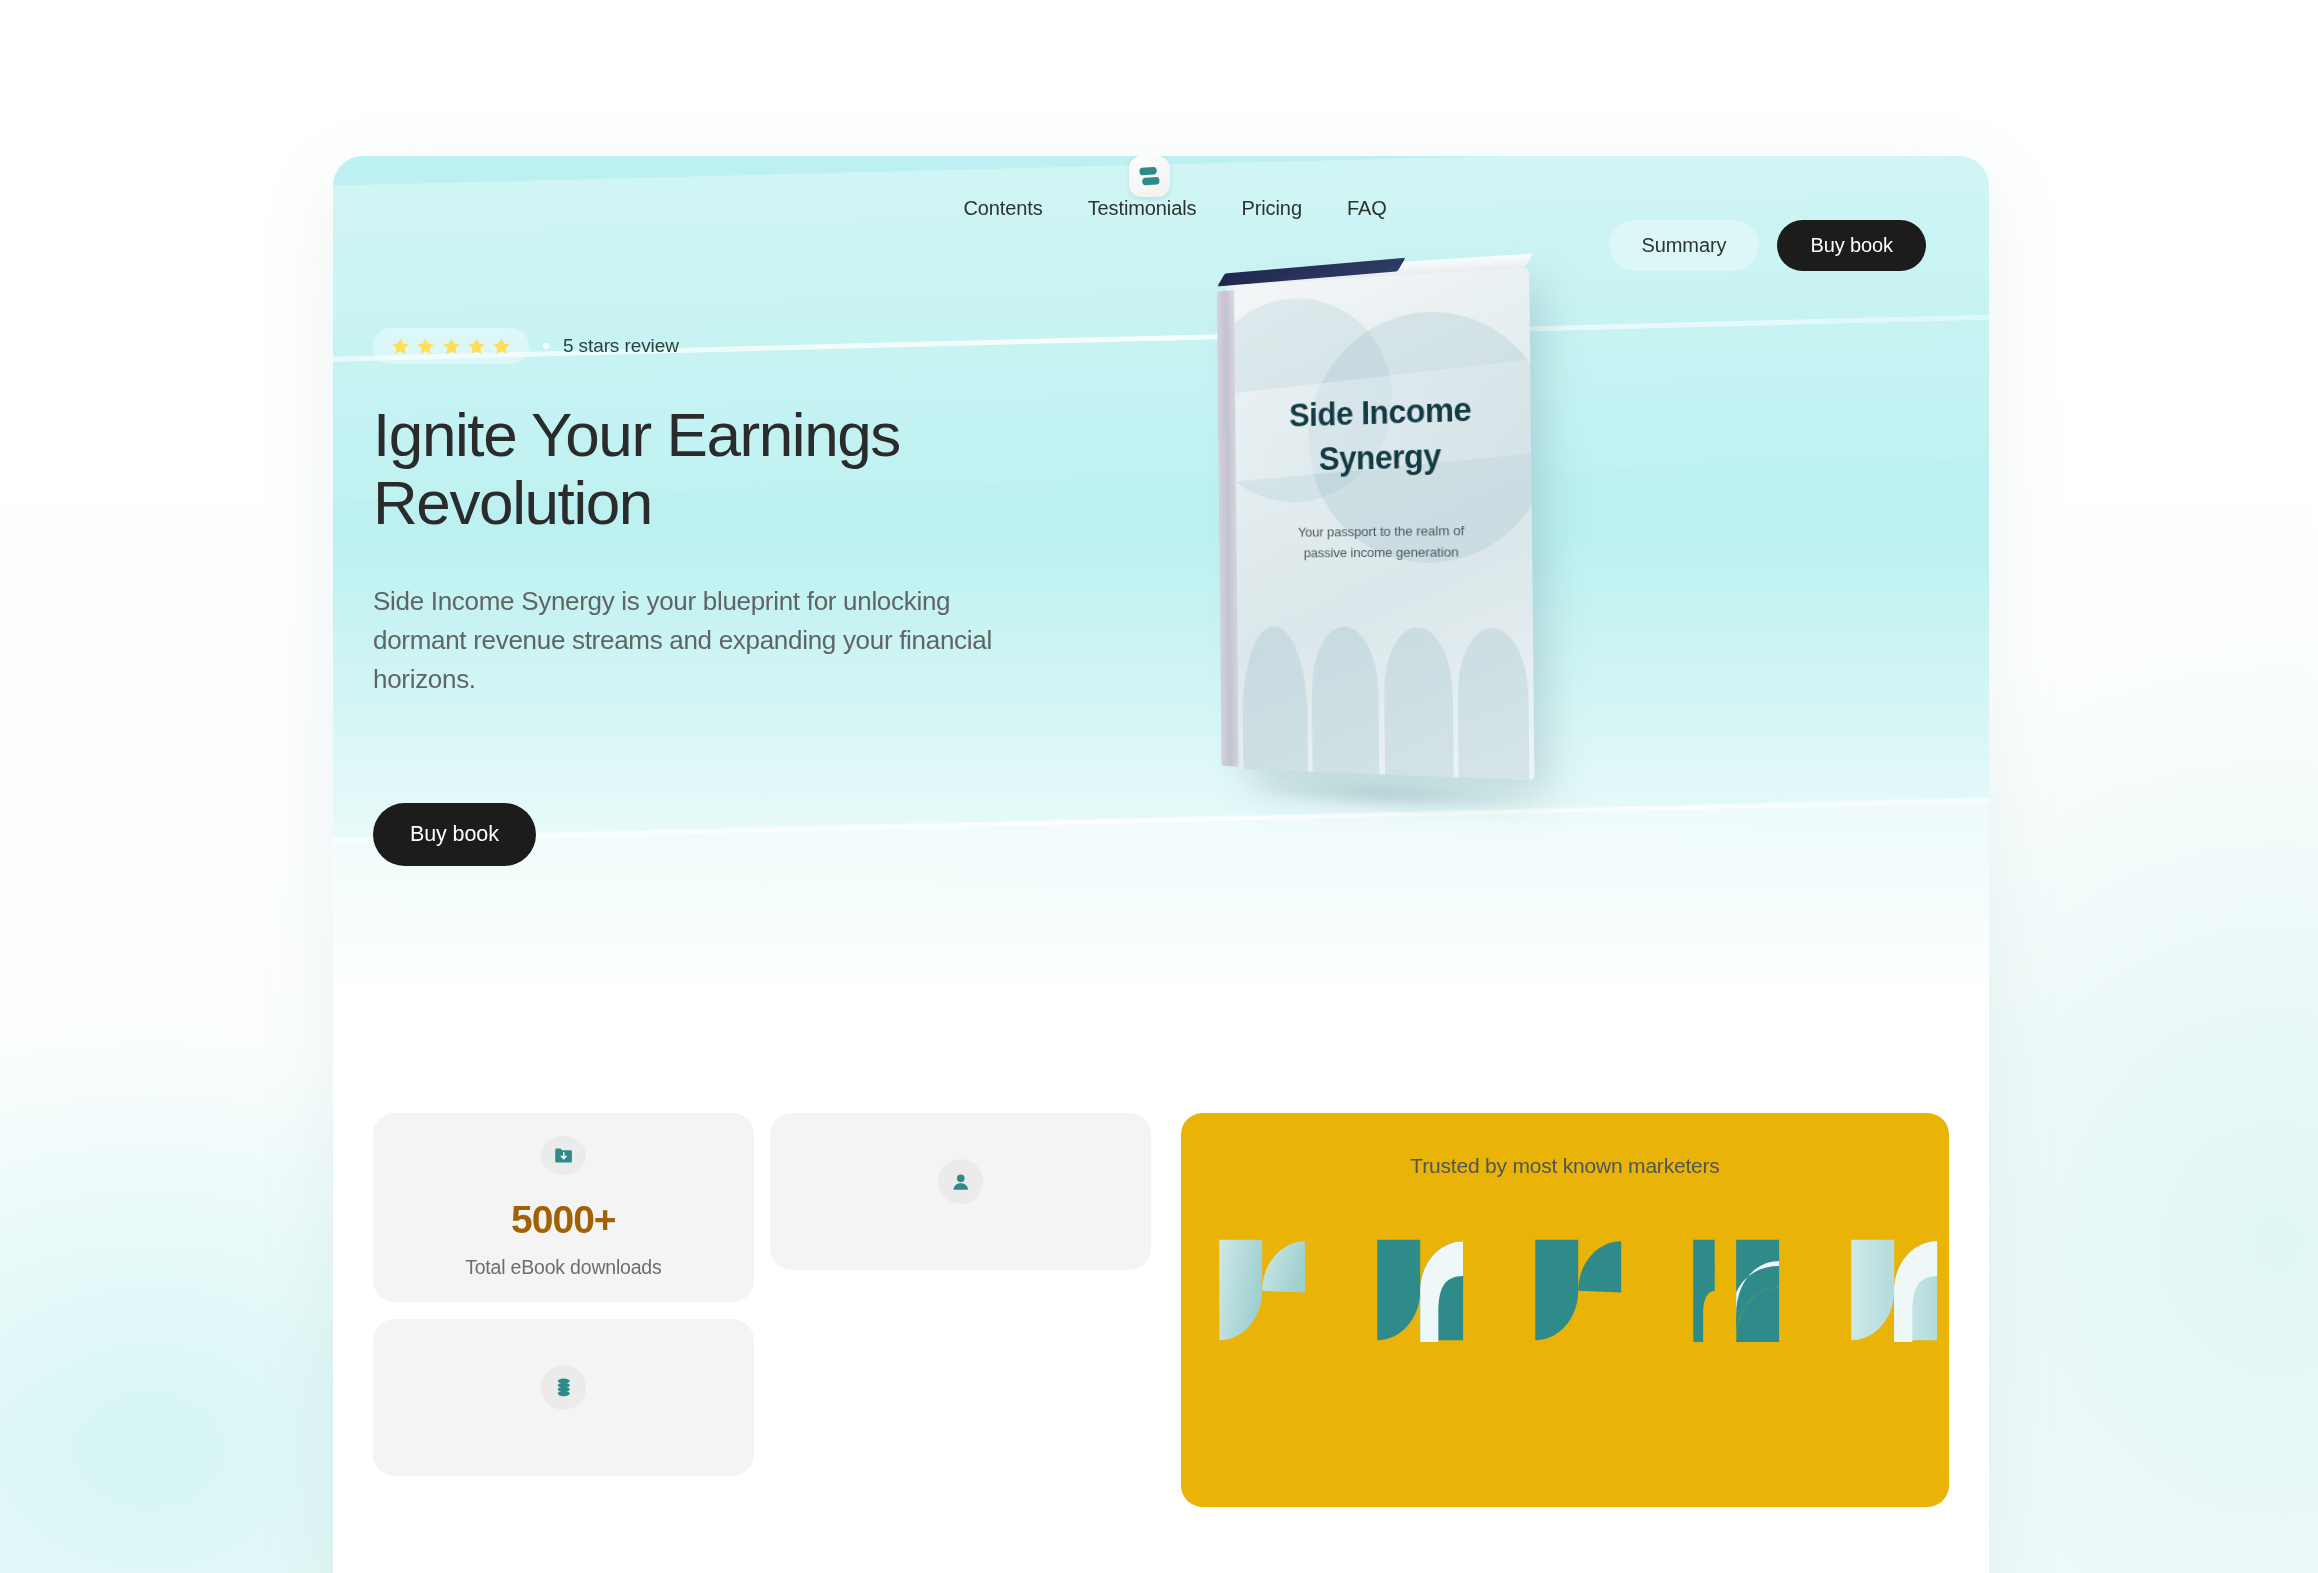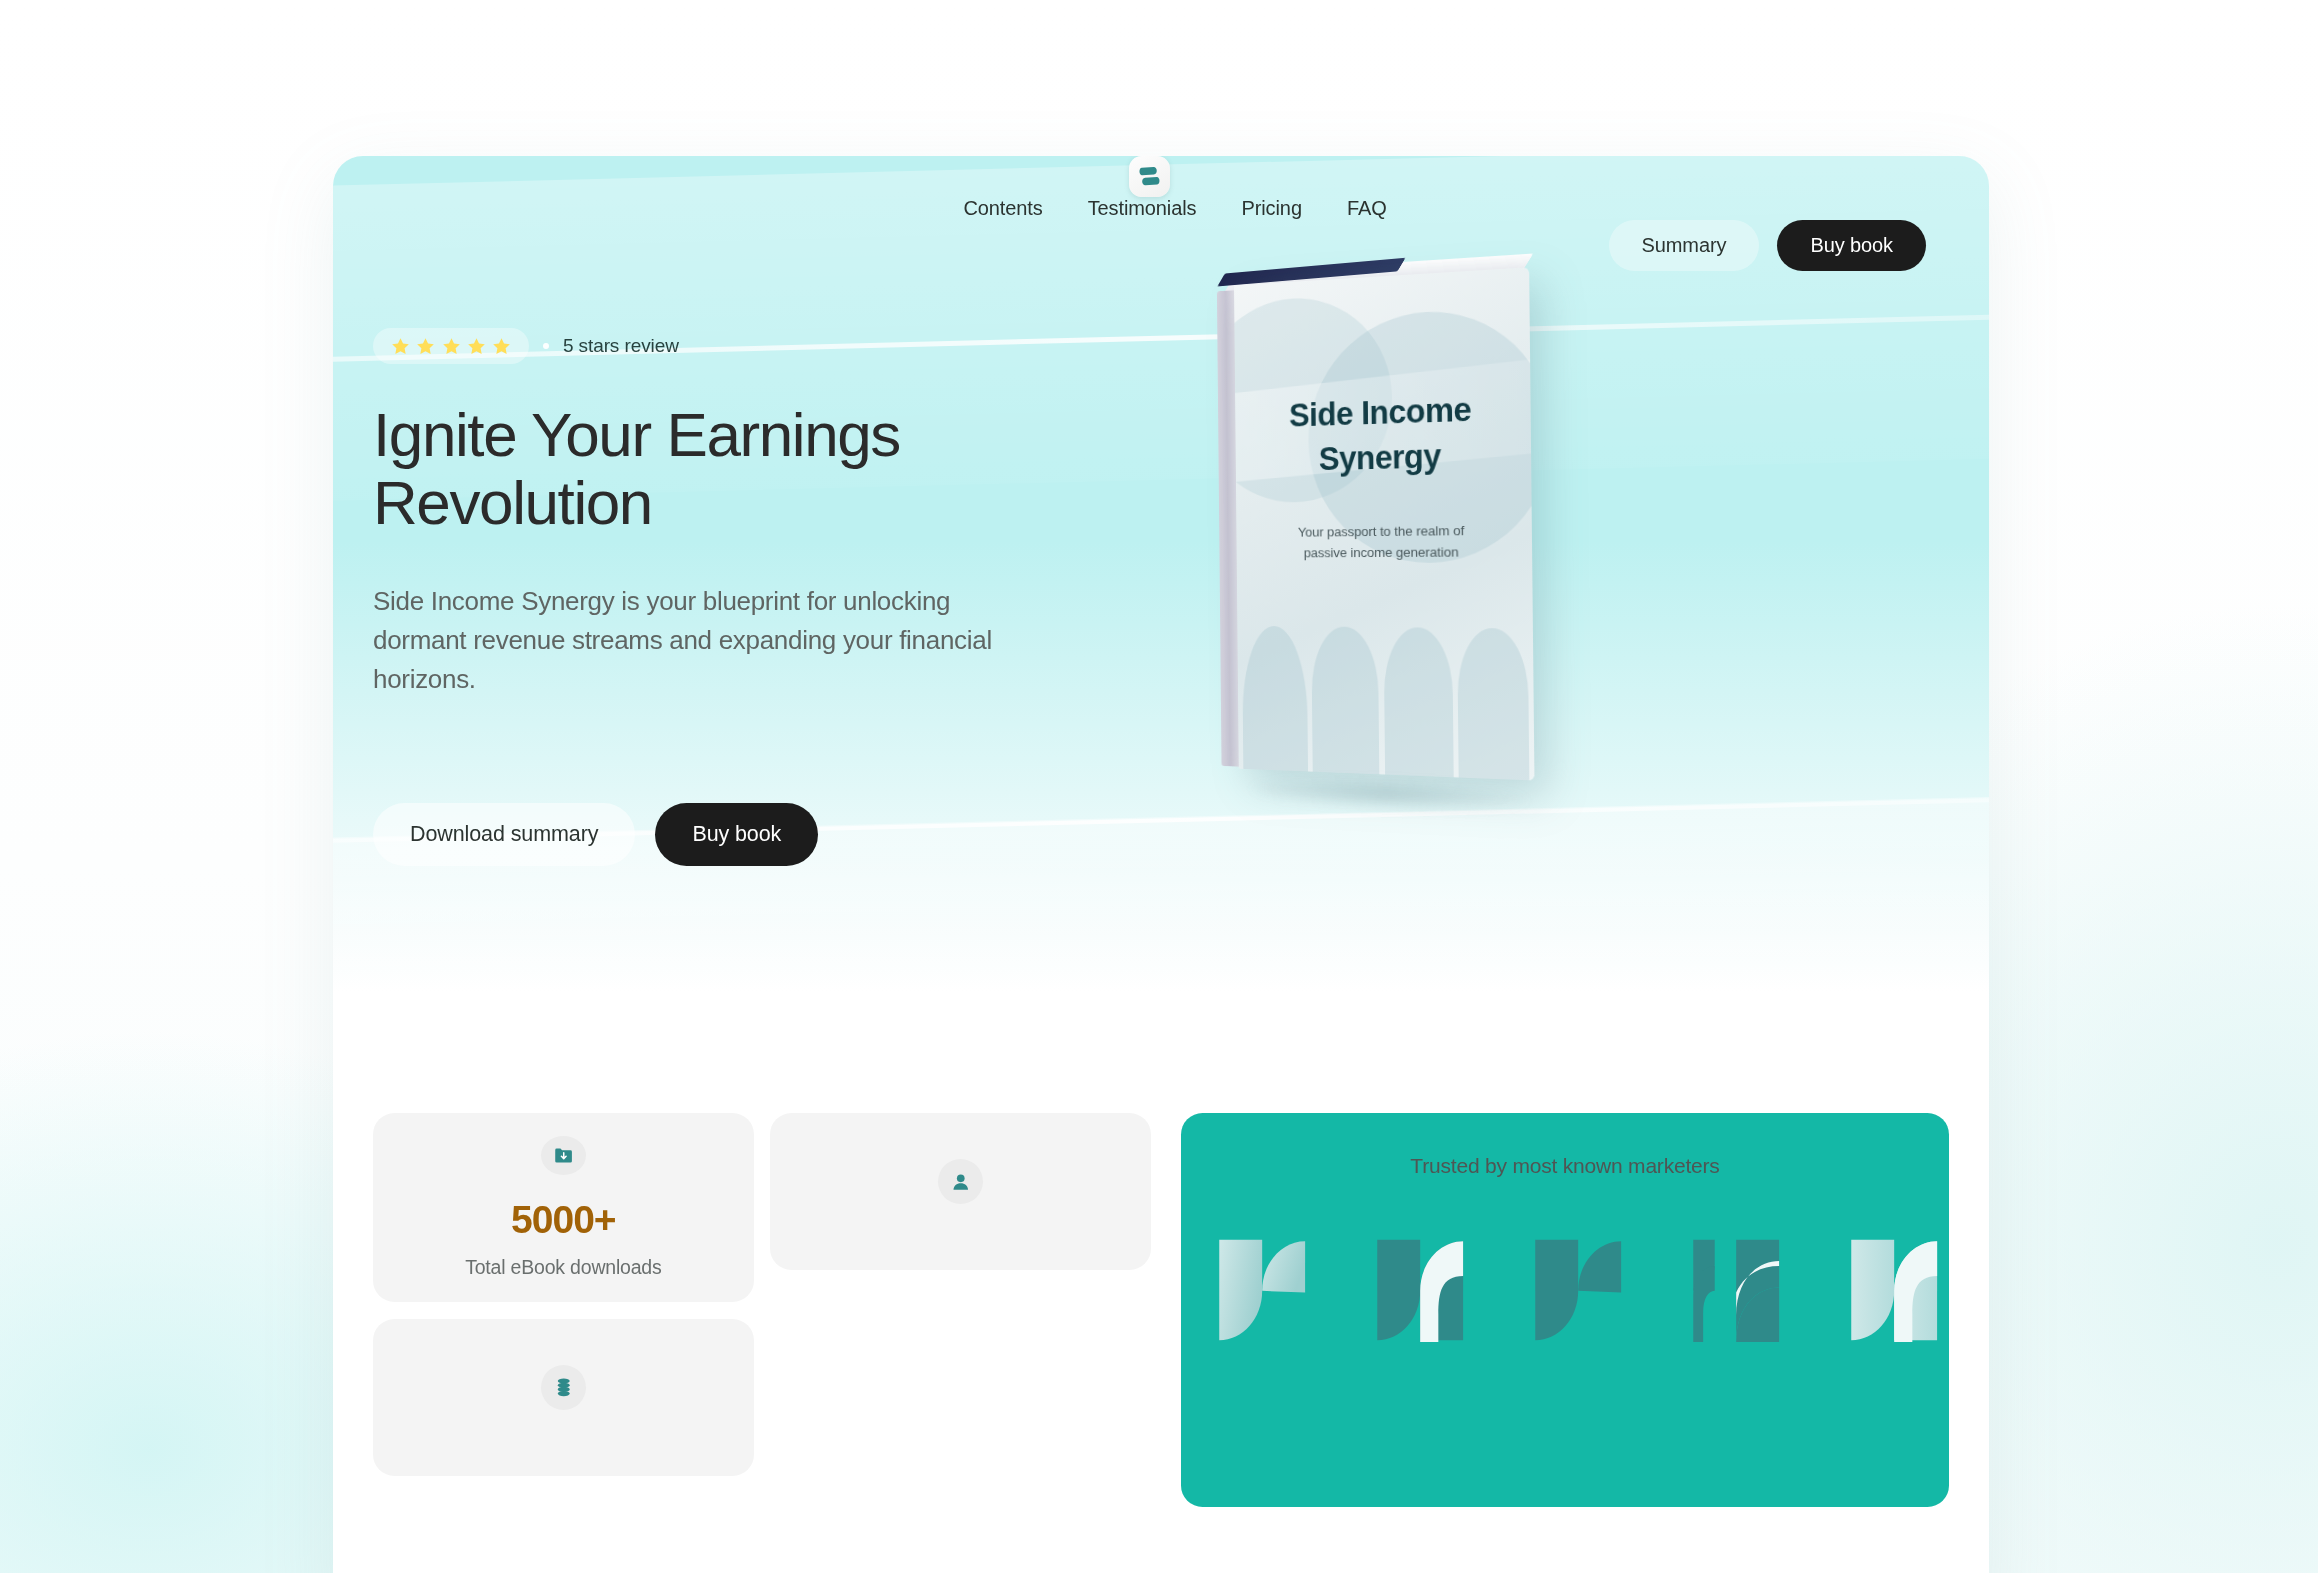--- a/index.html
+++ b/index.html
@@ -372,21 +372,21 @@
   .stat-label {
     font-size: 19.5px;
     color: #6a6f6e;
     letter-spacing: -0.2px;
     white-space: nowrap;
   }
 
   
   .trusted {
     flex: 1;
-    background: #14b8a6;
+    background: #eab308;
     border-radius: 21.5px;
     min-height: 394px;
     padding: 41px 0 0 0;
     overflow: hidden;
     position: relative;
   }
   .trusted-title {
     text-align: center;
     font-size: 21px;
     color: #4f5654;
@@ -472,21 +472,20 @@
               </span>
           </div>
           <span class="rating-dot"></span>
           <span class="rating-text">5 stars review</span>
         </div>
 
         <h1 class="hero-title">Ignite Your Earnings Revolution</h1>
         <p class="hero-sub">Side Income Synergy is your blueprint for unlocking dormant revenue streams and expanding your financial horizons.</p>
 
         <div class="hero-ctas">
-          <button class="btn btn-lg btn-soft">Download summary</button>
           <button class="btn btn-lg btn-dark">Buy book</button>
         </div>
       </div>
 
       <div class="book-stage">
         <div class="book">
           <div class="book-pages"></div>
           <div class="book-spine-top"></div>
           <div class="book-spine"></div>
           <div class="book-cover">

